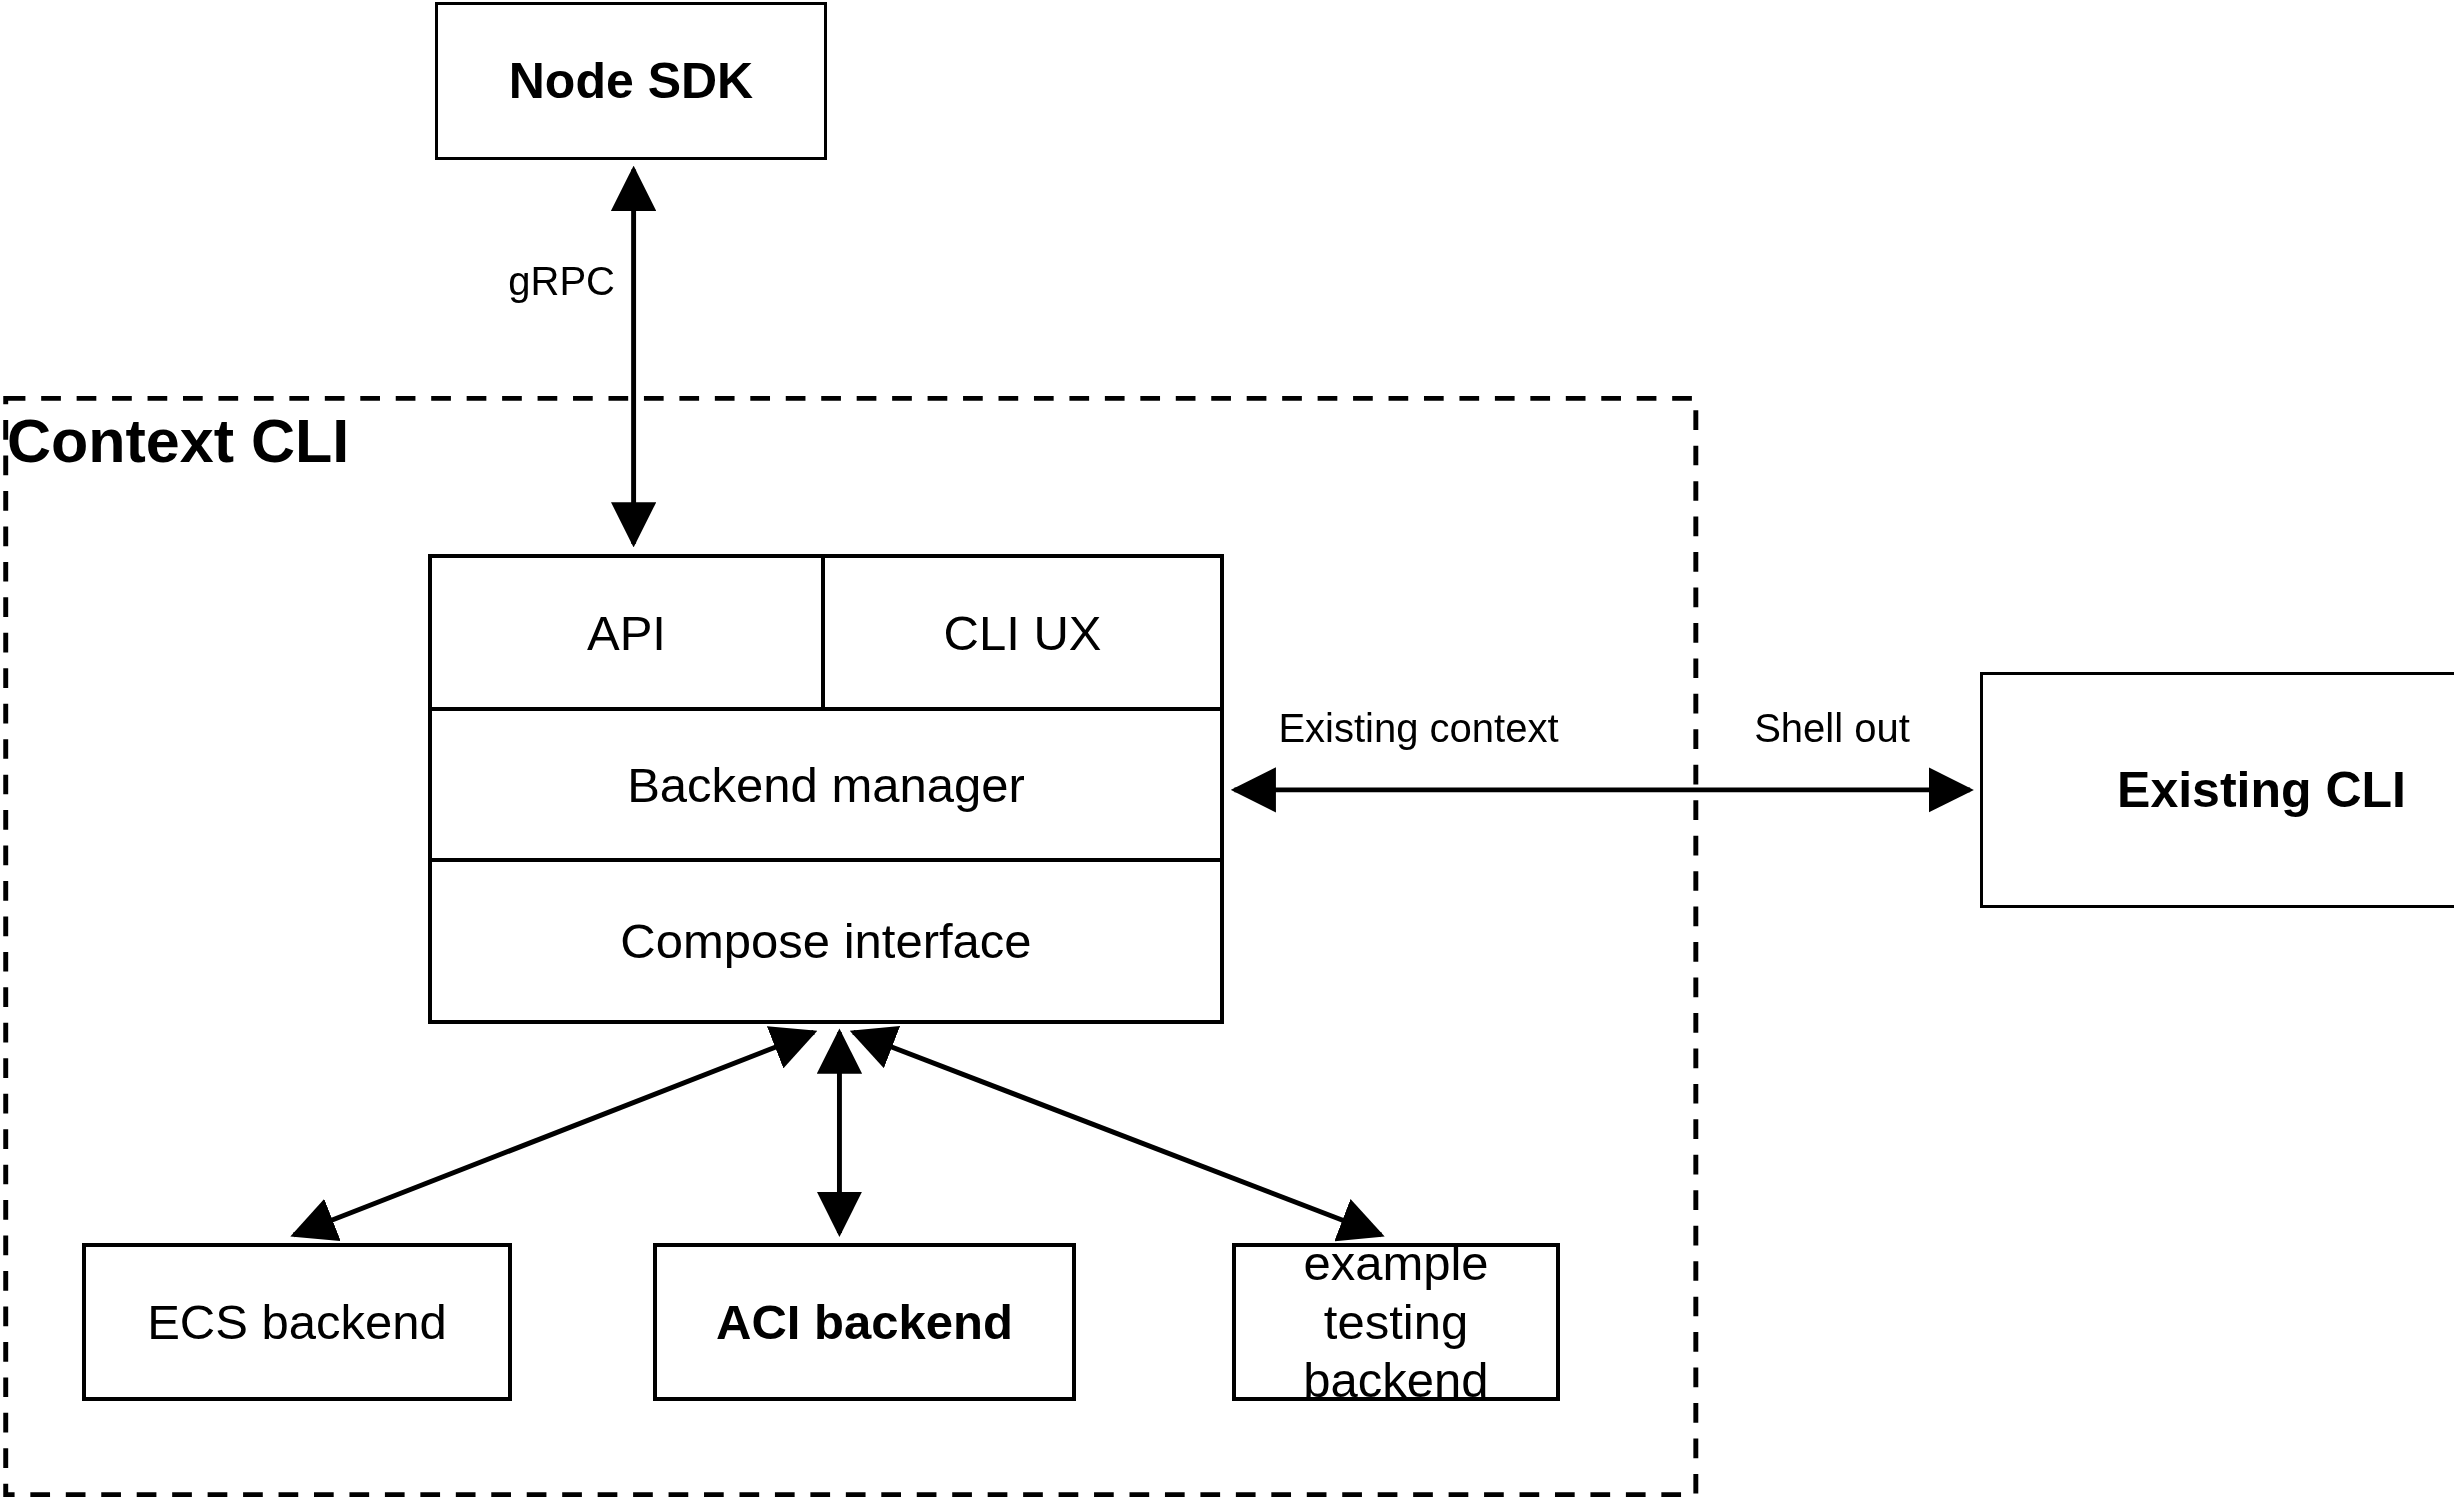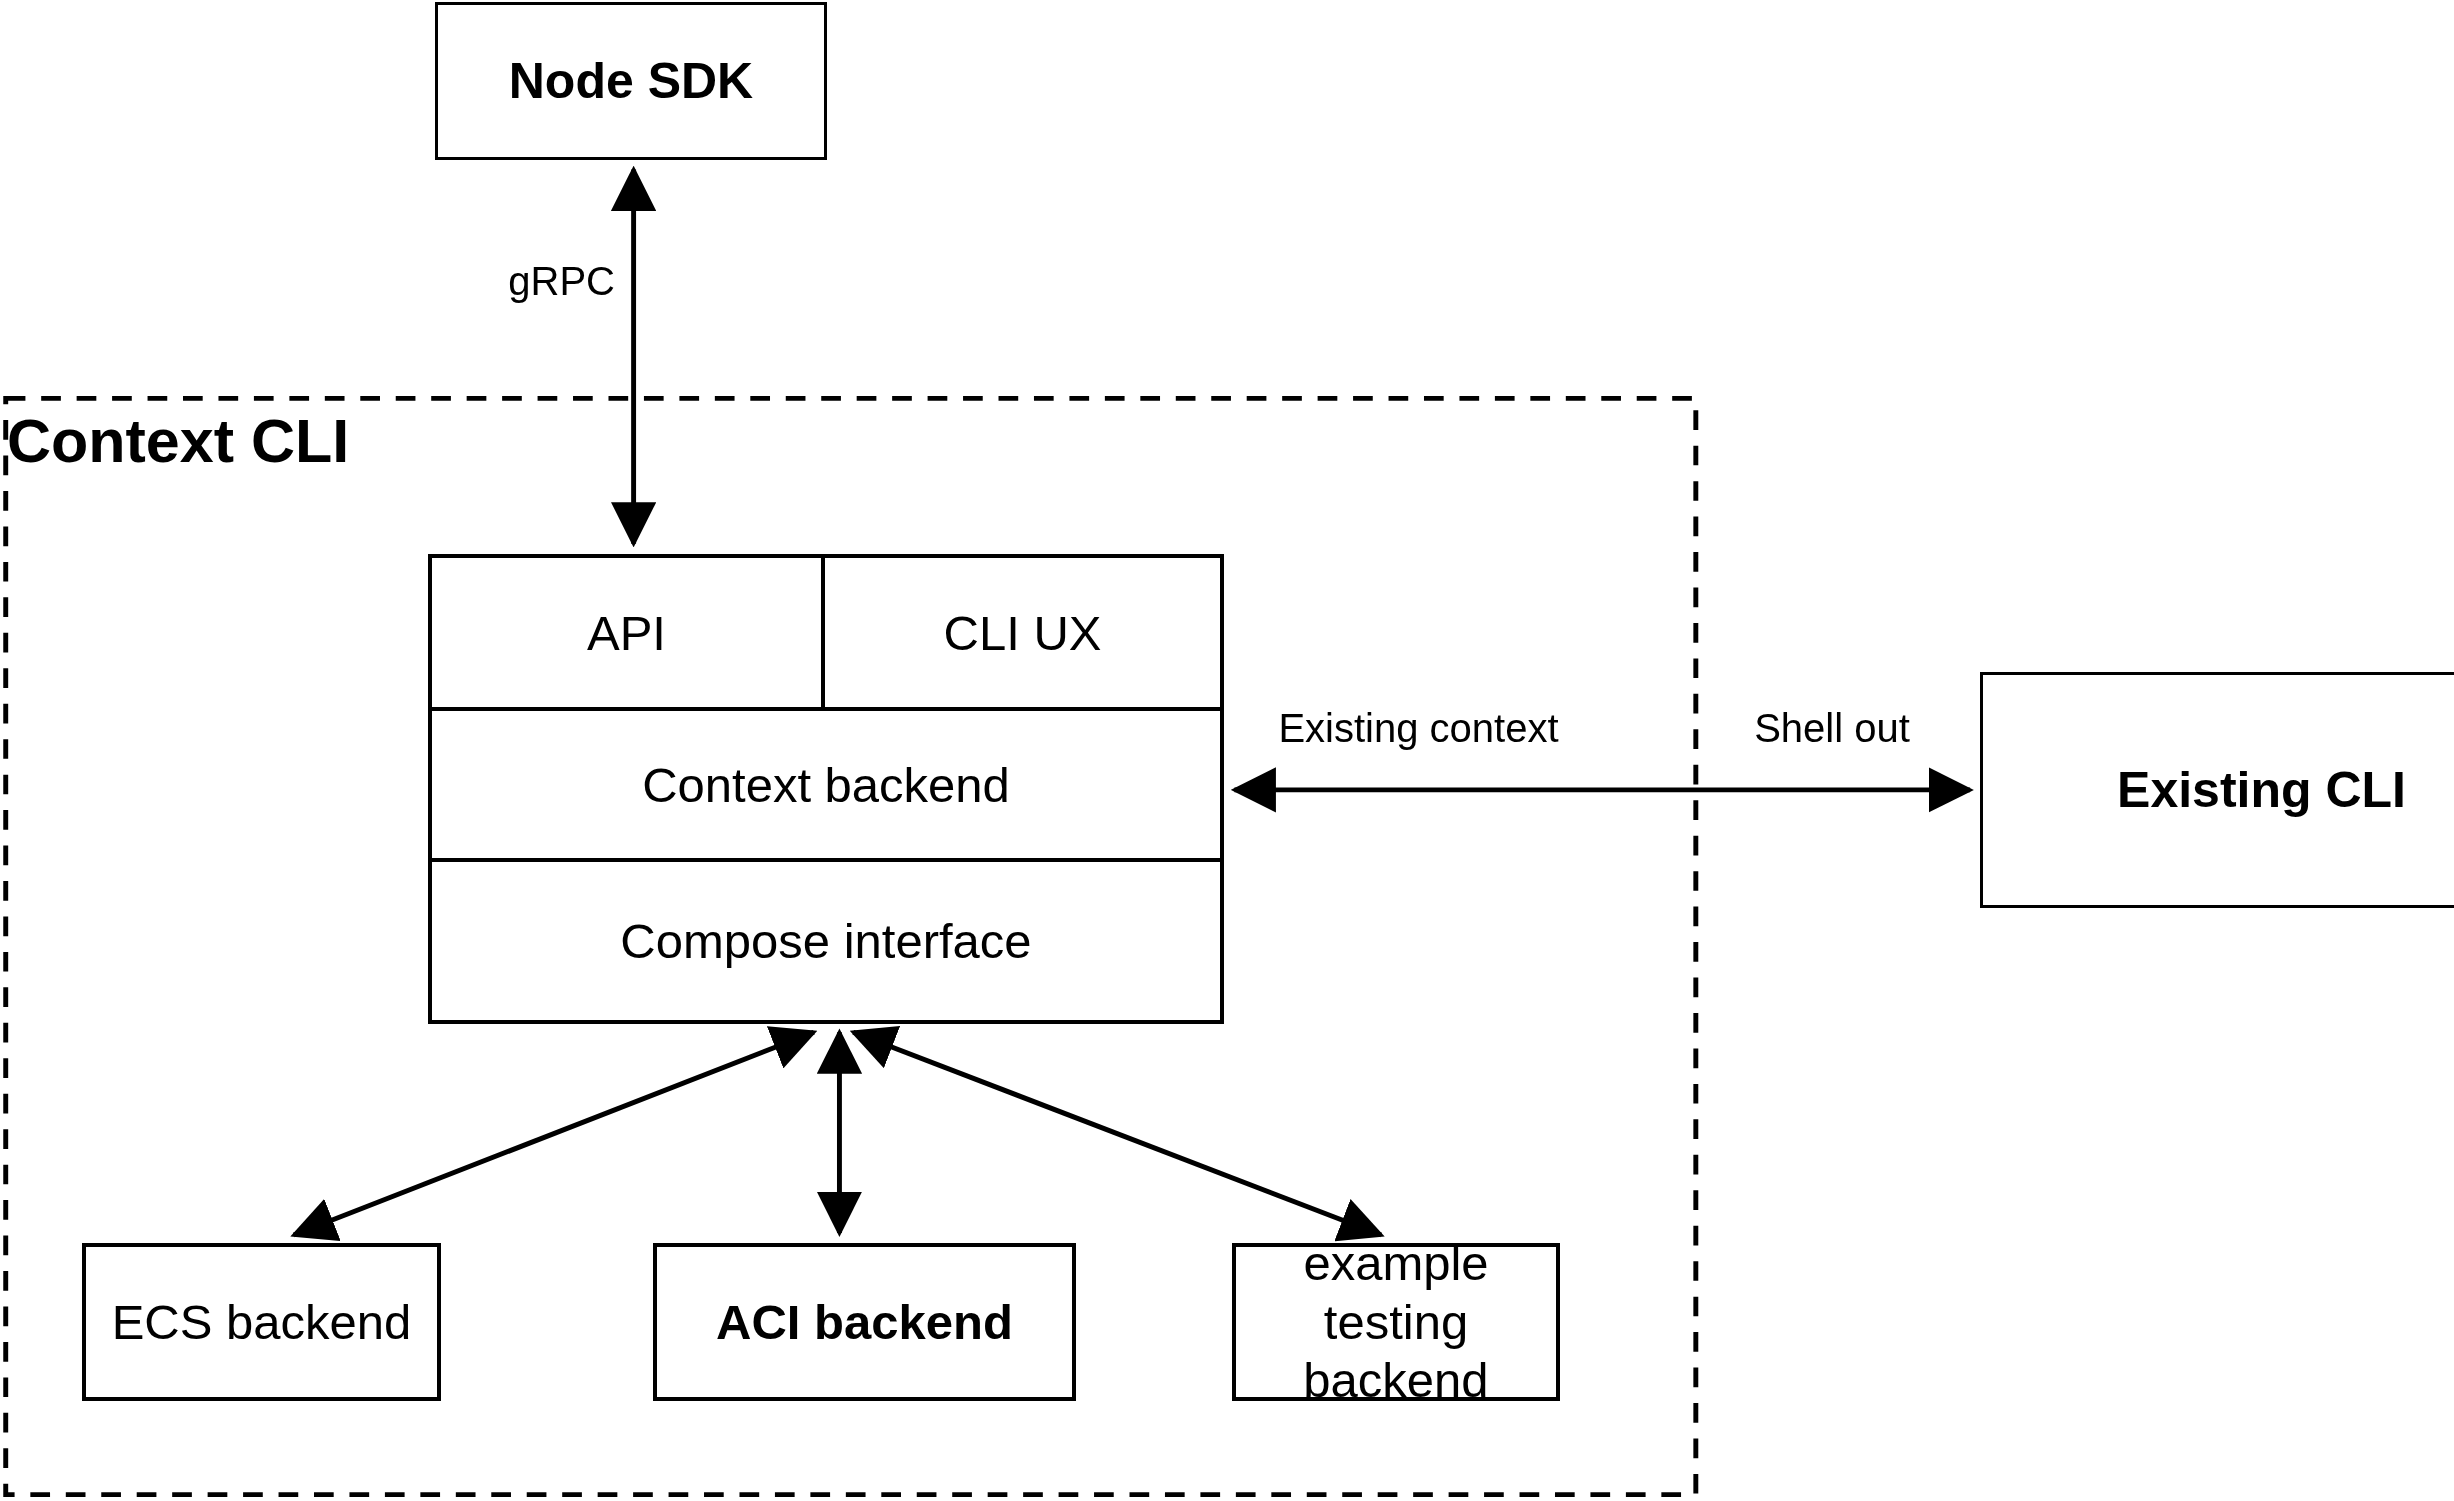--- a/index.html
+++ b/index.html
@@ -74,21 +74,21 @@
     display: flex;
     align-items: center;
     justify-content: center;
     font-size: 49px;
     box-sizing: border-box;
     flex: 1;
   }
   #cell-api { border-right: 4.9px solid #000000; flex: 0 0 393px; }
 
   
-  #ecs-backend     { left: 82px;   top: 1243px; width: 359px; height: 158px; }
+  #ecs-backend     { left: 82px;   top: 1243px; width: 430px; height: 158px; }
   #aci-backend     { left: 653px;  top: 1243px; width: 423px; height: 158px; font-weight: bold; }
   #example-backend { left: 1232px; top: 1243px; width: 328px; height: 158px; white-space: pre-line; }
 
   
   .edge-label {
     position: absolute;
     font-size: 40px;
     z-index: 1;
     display: flex;
     align-items: center;
@@ -138,21 +138,21 @@
   <div id="compose-cli-label">Context CLI</div>
 
   <div class="node title" id="node-sdk">Node SDK</div>
 
   <div id="stack">
     <div class="stack-row" id="stack-row-top">
       <div class="cell" id="cell-api">API</div>
       <div class="cell" id="cell-cli-ux">CLI UX</div>
     </div>
     <div class="stack-row" id="stack-row-mid">
-      <div class="cell" id="cell-context-manager">Context backend</div>
+      <div class="cell" id="cell-context-manager">Backend manager</div>
     </div>
     <div class="stack-row" id="stack-row-bottom">
       <div class="cell" id="cell-backend-interface">Compose interface</div>
     </div>
   </div>
 
   <div class="node" id="ecs-backend">ECS backend</div>
 
   <div class="node" id="aci-backend">ACI backend</div>
 

